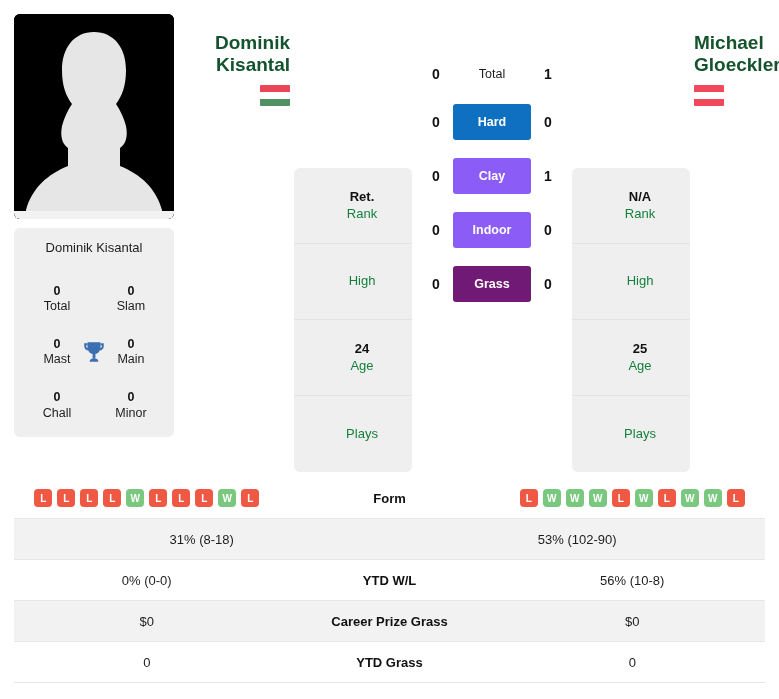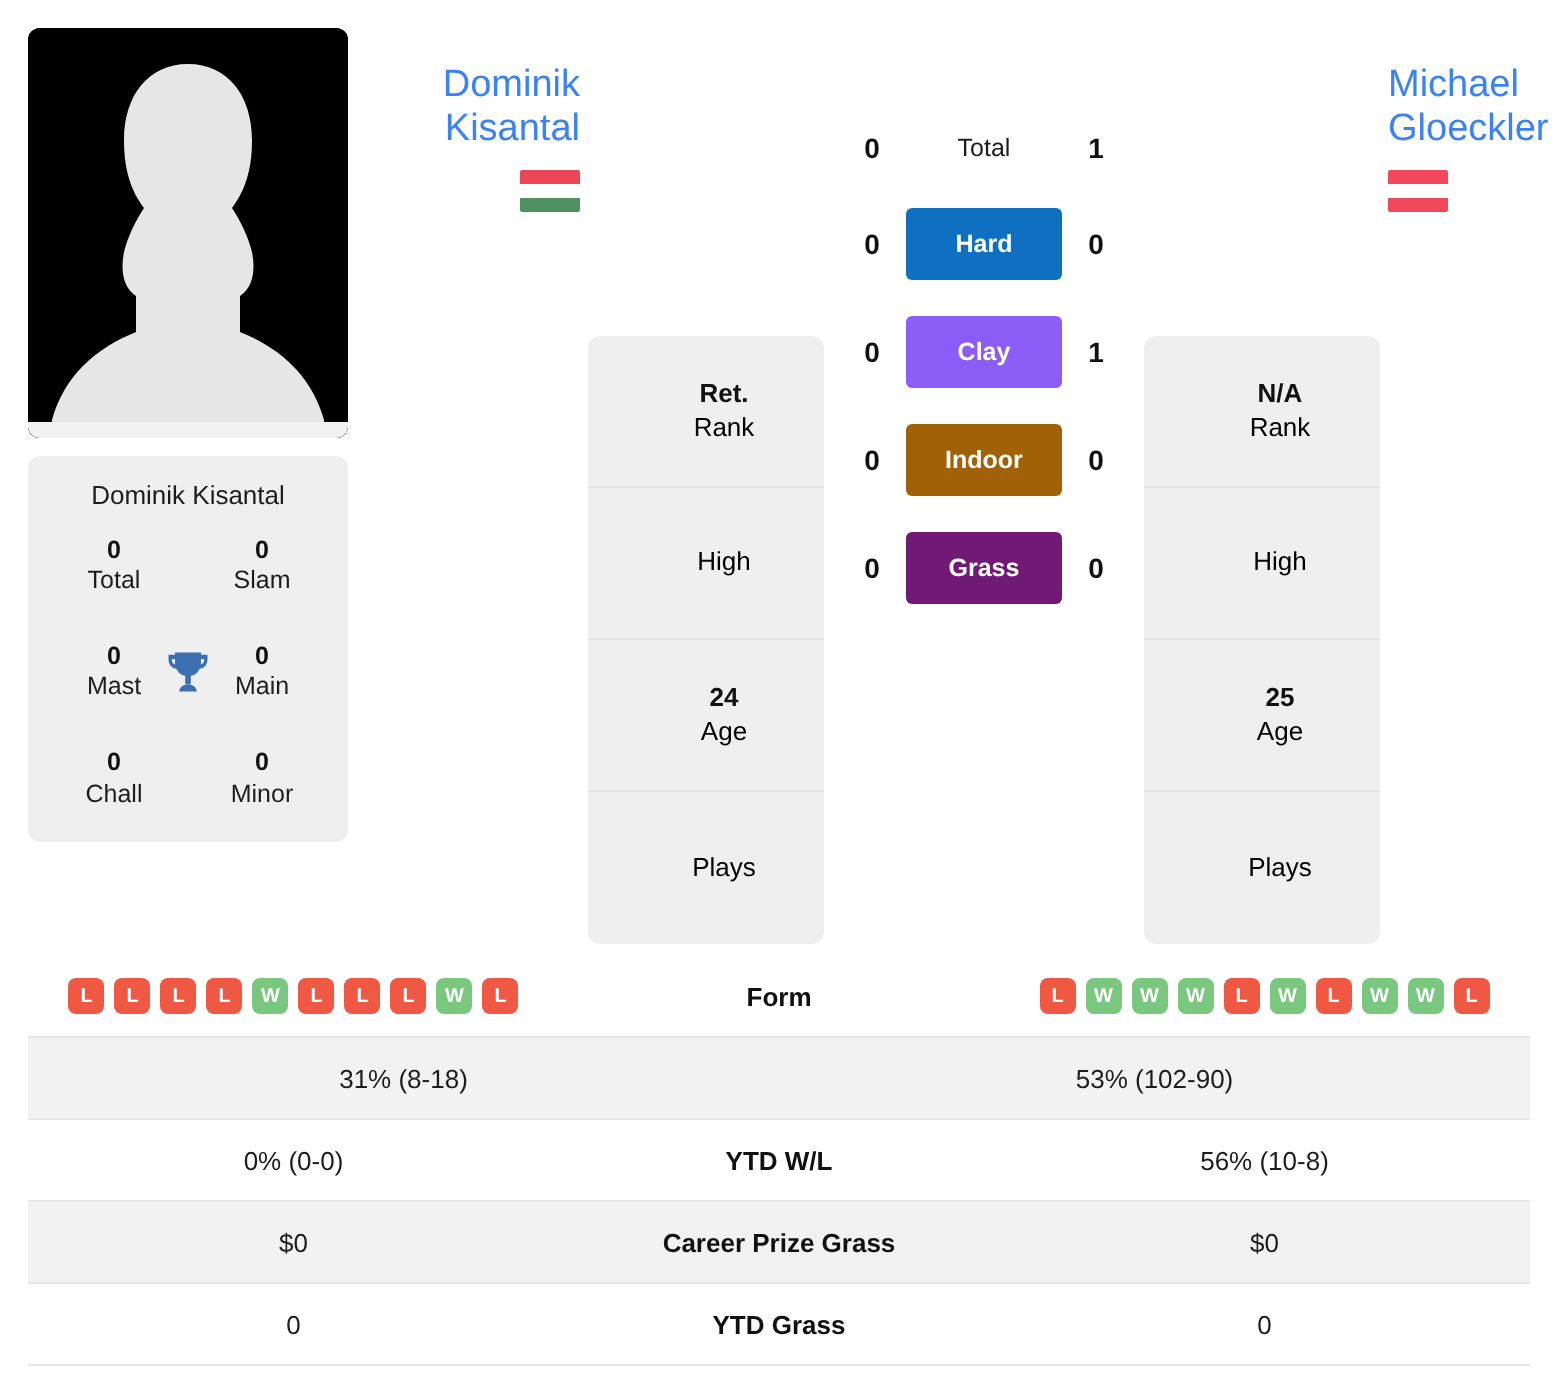--- a/index.html
+++ b/index.html
@@ -36,21 +36,21 @@
     width: 160px;
     margin-top: 9px;
     background: #efefef;
     border-radius: 6px;
     padding: 12px 6px 16px 6px;
     text-align: center;
   }
   .stats-name {
     font-size: 13px;
     color: #1d1d1d;
-    margin-bottom: 12px;
+    margin-bottom: 28px;
     line-height: 1.2;
     white-space: nowrap;
   }
   .trophy-grid {
     position: relative;
     display: grid;
     grid-template-columns: 1fr 1fr;
     row-gap: 22px;
   }
   .tstat { text-align: center; line-height: 1.25; }
@@ -68,23 +68,23 @@
   .name-col {
     flex: 0 0 120px;
     width: 120px;
     padding-top: 18px;
     text-align: center;
   }
   .name-col.left { text-align: right; padding-right: 4px; }
   .name-col.right { text-align: left; padding-left: 4px; }
   .pname {
     font-size: 19px;
-    font-weight: normal;
+    font-weight: bold;
     line-height: 1.16;
-    color: #3b82f6;
+    color: #14532d;
   }
   .flag {
     margin-top: 9px;
     width: 30px; height: 21px;
     display: inline-block;
     border-radius: 1px;
     overflow: hidden;
   }
   .flag > div { height: 33.34%; width: 100%; }
   .flag.hu .s1 { background: #ea4655; }
@@ -108,21 +108,21 @@
     display: flex;
     flex-direction: column;
     align-items: center;
     justify-content: center;
     border-bottom: 1px solid #e3e3e3;
     line-height: 1.3;
     padding-left: 18px;
   }
   .info-row:last-child { border-bottom: none; }
   .info-row .val { font-size: 13px; font-weight: bold; color: #111; }
-  .info-row .lbl { font-size: 13px; color: #000000; }
+  .info-row .lbl { font-size: 13px; color: #15803d; }
 
   
   .h2h {
     flex: 1 1 auto;
     padding-top: 48px;
     display: flex;
     flex-direction: column;
     gap: 18px;
     align-items: center;
   }
@@ -283,21 +283,21 @@
         <span class="surface-pill" style="background:#0f6fc0">Hard</span>
         <span class="h2h-score">0</span>
       </div>
       <div class="h2h-row">
         <span class="h2h-score">0</span>
         <span class="surface-pill" style="background:#8b5cf6">Clay</span>
         <span class="h2h-score">1</span>
       </div>
       <div class="h2h-row">
         <span class="h2h-score">0</span>
-        <span class="surface-pill" style="background:#a16207">Indoor</span>
+        <span class="surface-pill" style="background:#8b5cf6">Indoor</span>
         <span class="h2h-score">0</span>
       </div>
       <div class="h2h-row">
         <span class="h2h-score">0</span>
         <span class="surface-pill" style="background:#701a75">Grass</span>
         <span class="h2h-score">0</span>
       </div>
     </div>
 
     <div class="info-card">

